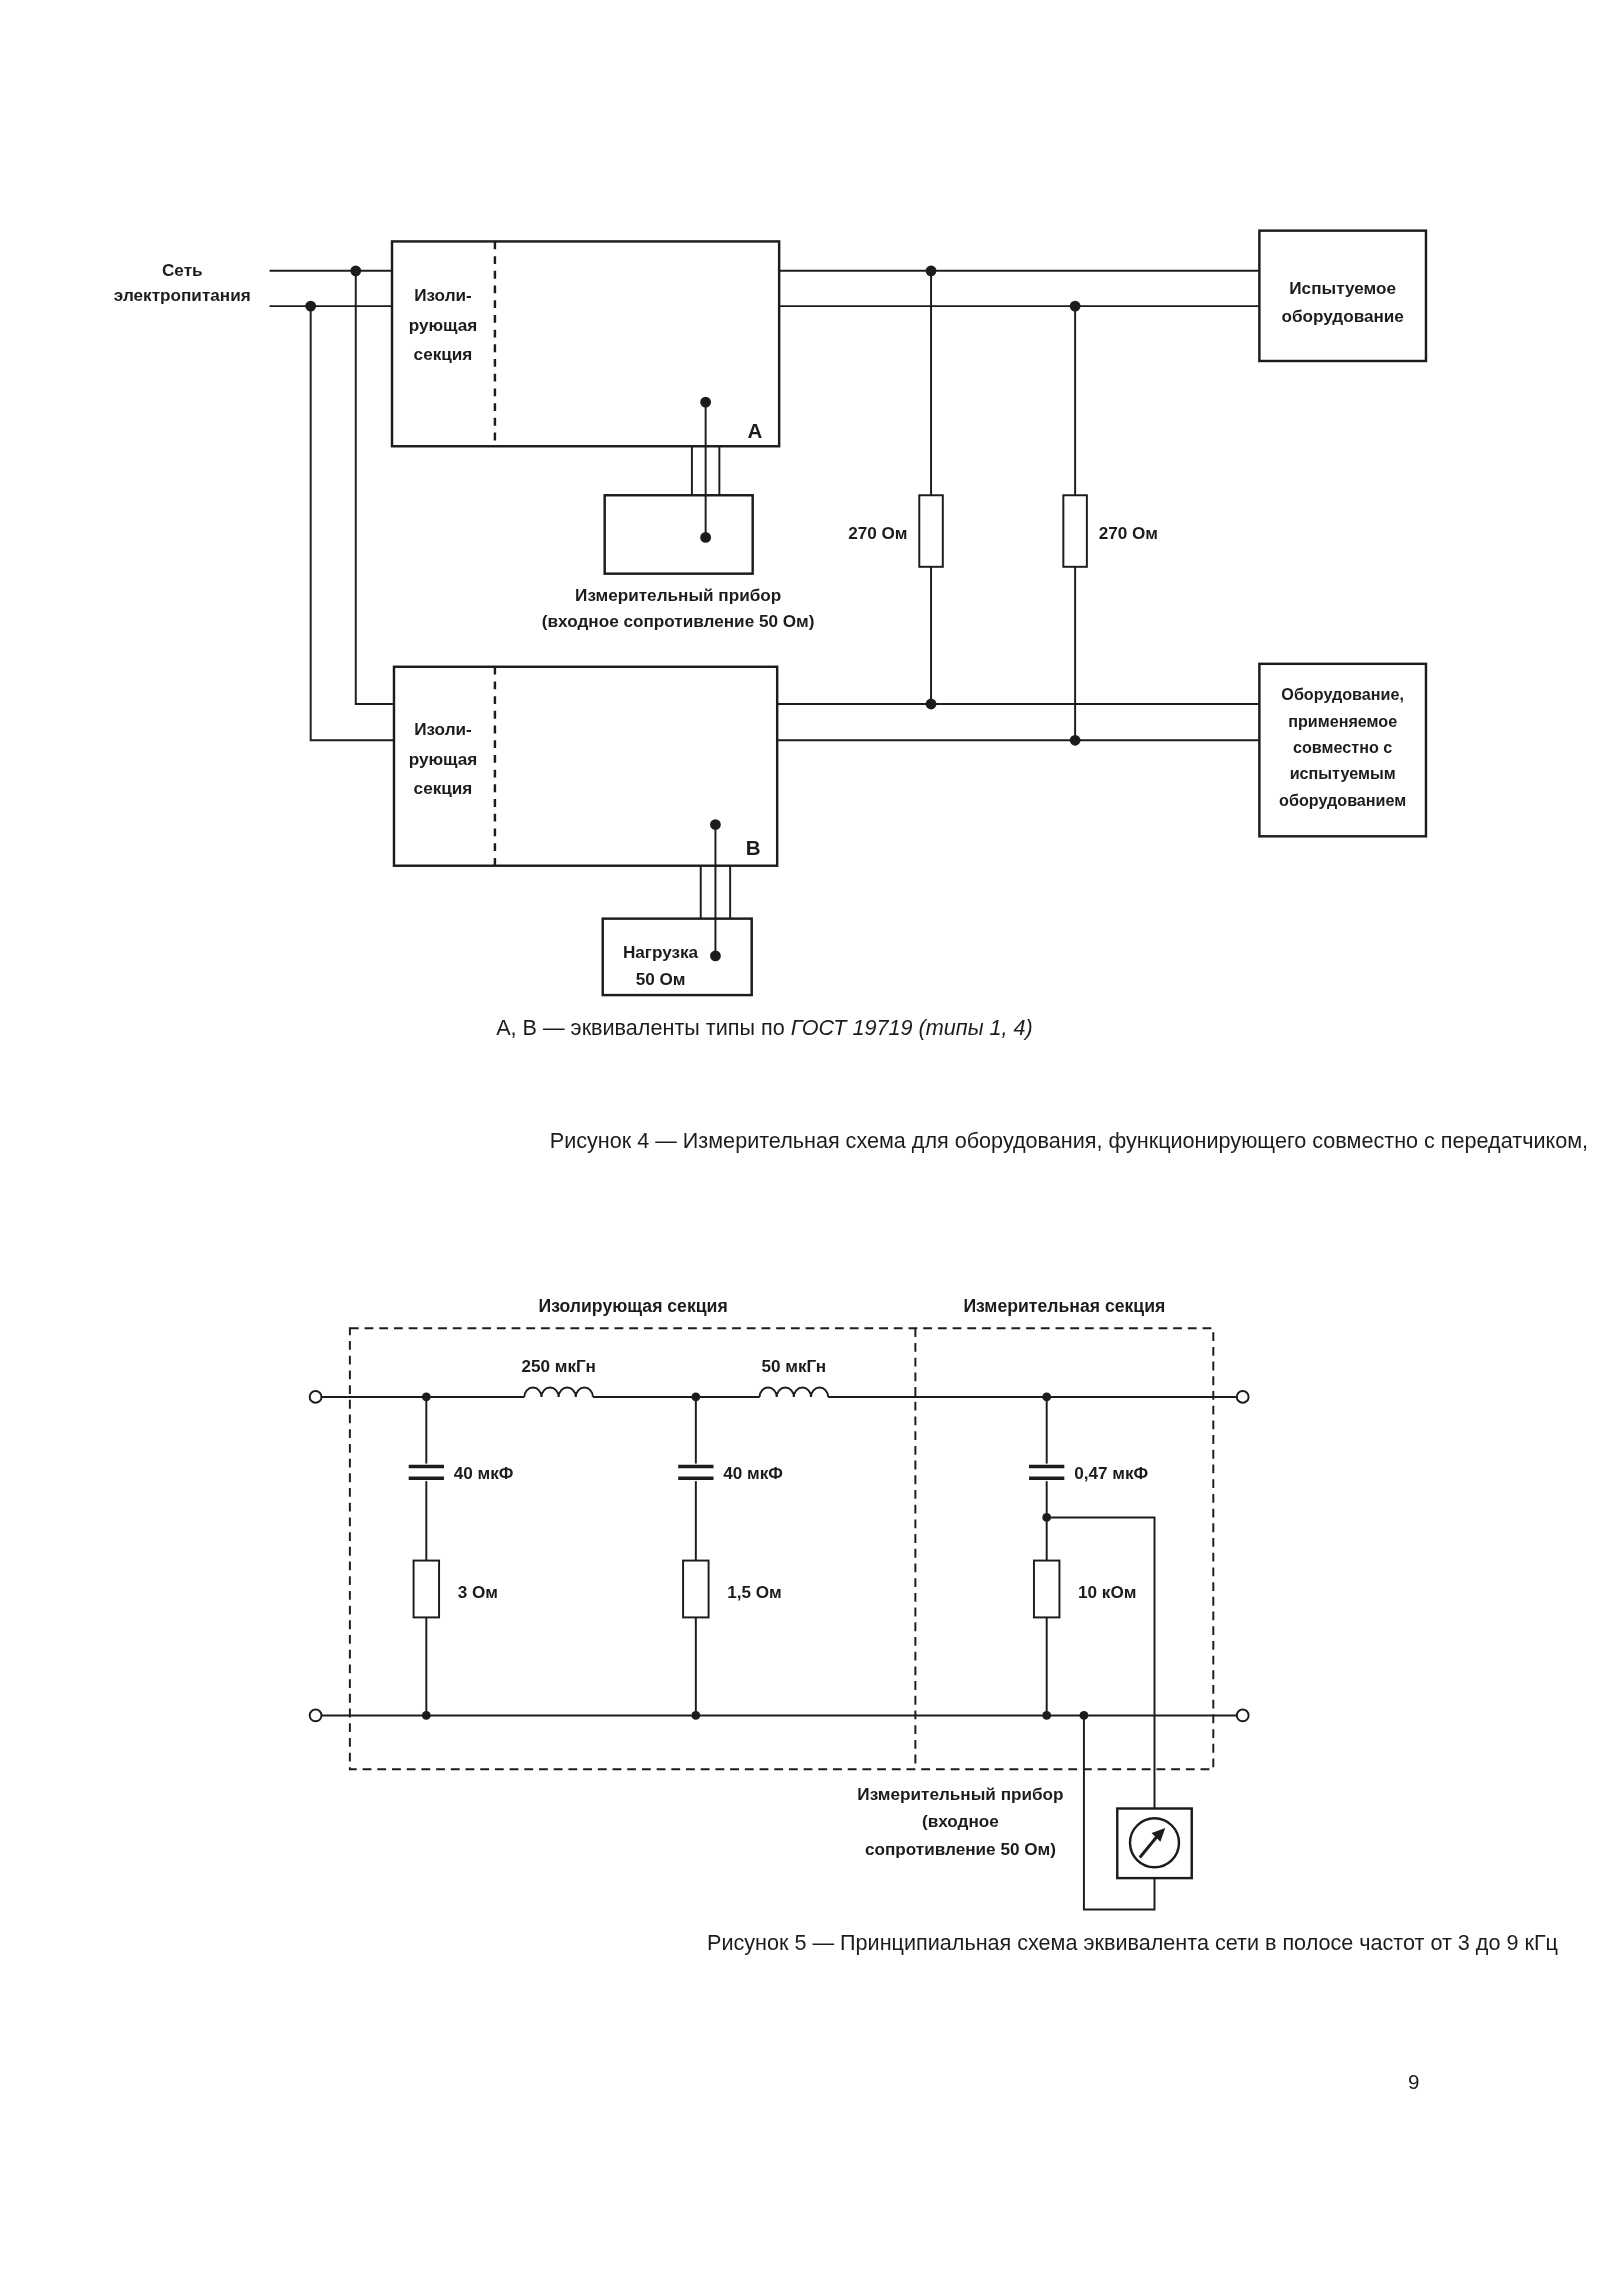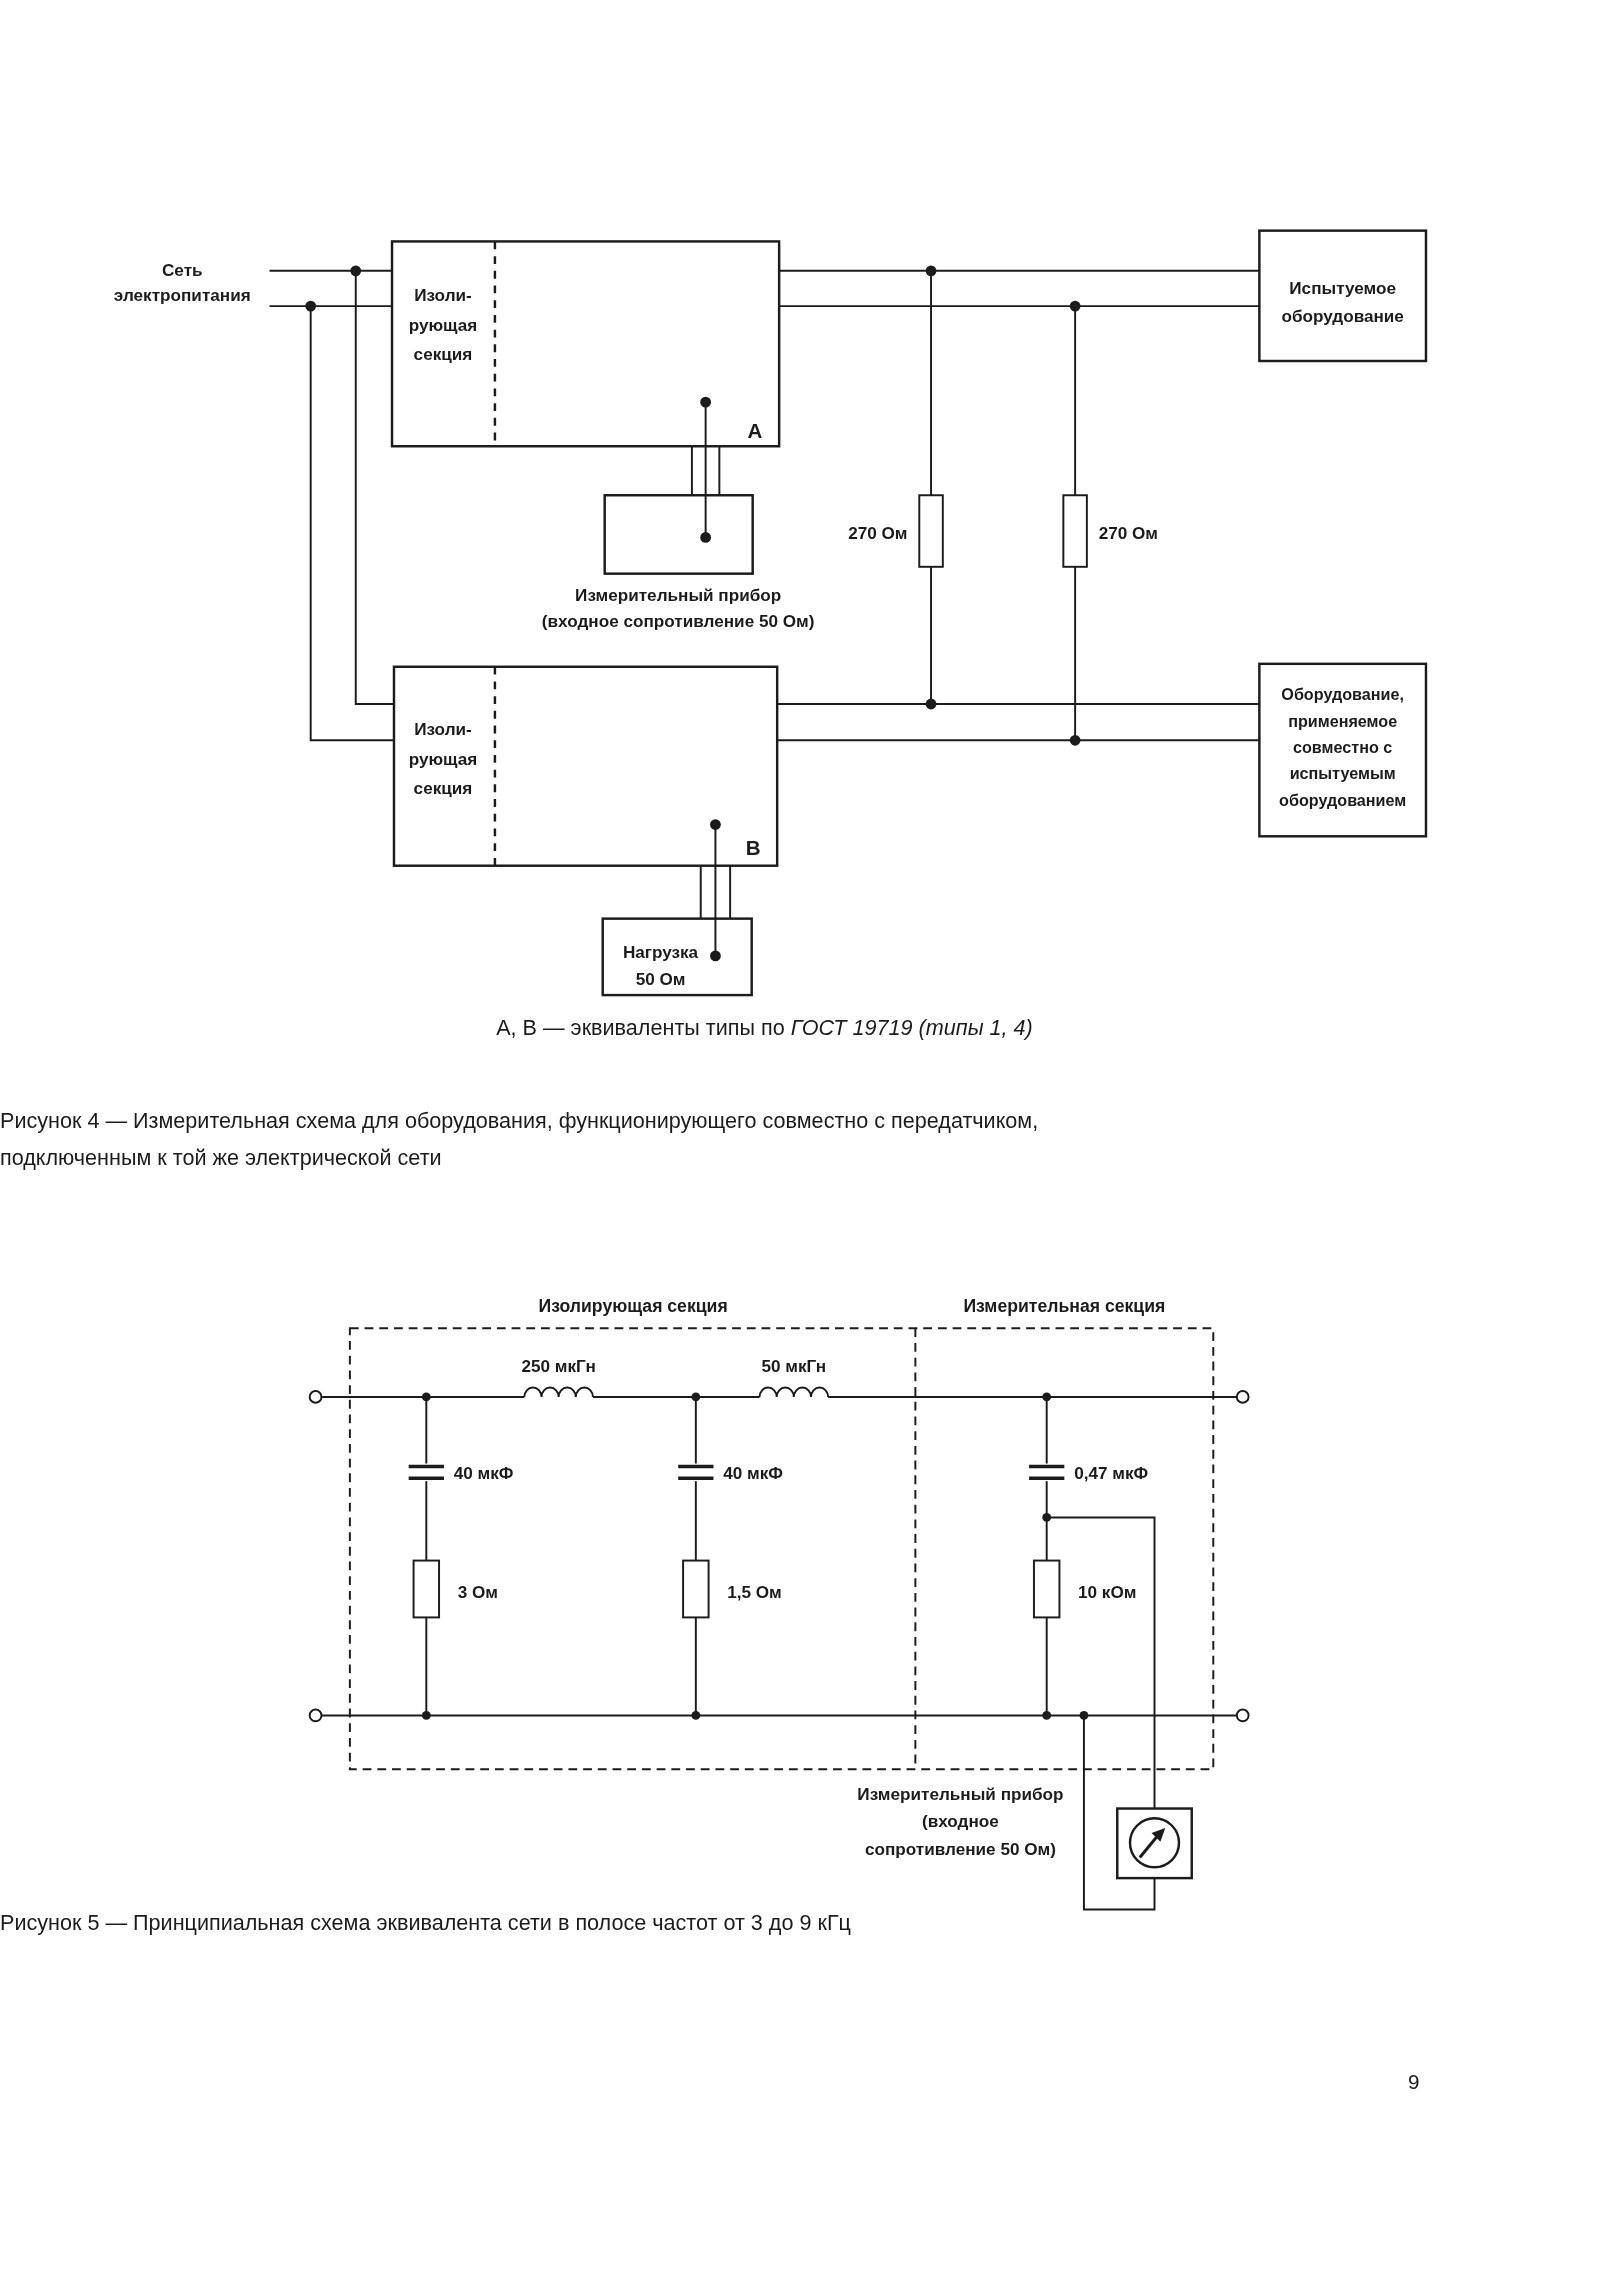--- a/index.html
+++ b/index.html
@@ -5,21 +5,21 @@
   html,body{margin:0;padding:0;background:#888;}
   .page{
     position:relative;width:1621px;height:2293px;background:#ffffff;
     font-family:"Liberation Sans","DejaVu Sans",sans-serif;color:#1c1c1c;overflow:hidden;
   }
   .art{position:absolute;left:0;top:0;width:1621px;height:2293px;}
   .hdr{position:absolute;top:145px;left:0;width:1426px;text-align:right;
        font-size:23.5px;font-weight:700;letter-spacing:0.5px;}
   .note{position:absolute;top:1015px;left:0;width:1529px;text-align:center;font-size:21.6px;}
   .note .it{font-style:italic;}
-  .cap{position:absolute;left:0;text-align:left;font-size:21.6px;}
+  .cap{position:absolute;left:0;text-align:right;font-size:21.6px;margin-top:20px;}
   .cap4a{top:1108px;width:1588px;}
   .cap4b{top:1145px;width:1588px;}
   .cap5{top:1910px;width:1558px;}
   .pageno{position:absolute;top:2070px;left:1408px;font-size:20.6px;}
   svg text{fill:#1c1c1c;stroke:none;font-family:"Liberation Sans","DejaVu Sans",sans-serif;
            font-weight:700;font-size:17.5px;}
   svg text.big{font-size:21px;}
   svg text.sec{font-size:18px;}
   svg text.sm{font-size:16.5px;}
 </style>
@@ -175,19 +175,18 @@
     <text x="980" y="1836" text-anchor="middle">Измерительный прибор</text>
     <text x="980" y="1864" text-anchor="middle">(входное</text>
     <text x="980" y="1892" text-anchor="middle">сопротивление 50 Ом)</text>
   </g>
 </svg>
 
 
 <div class="note"><span>А, В — эквиваленты типы по </span><span class="it">ГОСТ 19719 (типы 1, 4)</span></div>
 
 <div class="cap cap4a">Рисунок 4 — Измерительная схема для оборудования, функционирующего совместно с передатчиком,</div>
-<div class="cap cap4b">подключенным к той же электрической сети</div>
 <div class="cap cap5">Рисунок 5 — Принципиальная схема эквивалента сети в полосе частот от 3 до 9 кГц</div>
 
 <div class="pageno">9</div>
 
 </div>
 
 
 </body></html>

